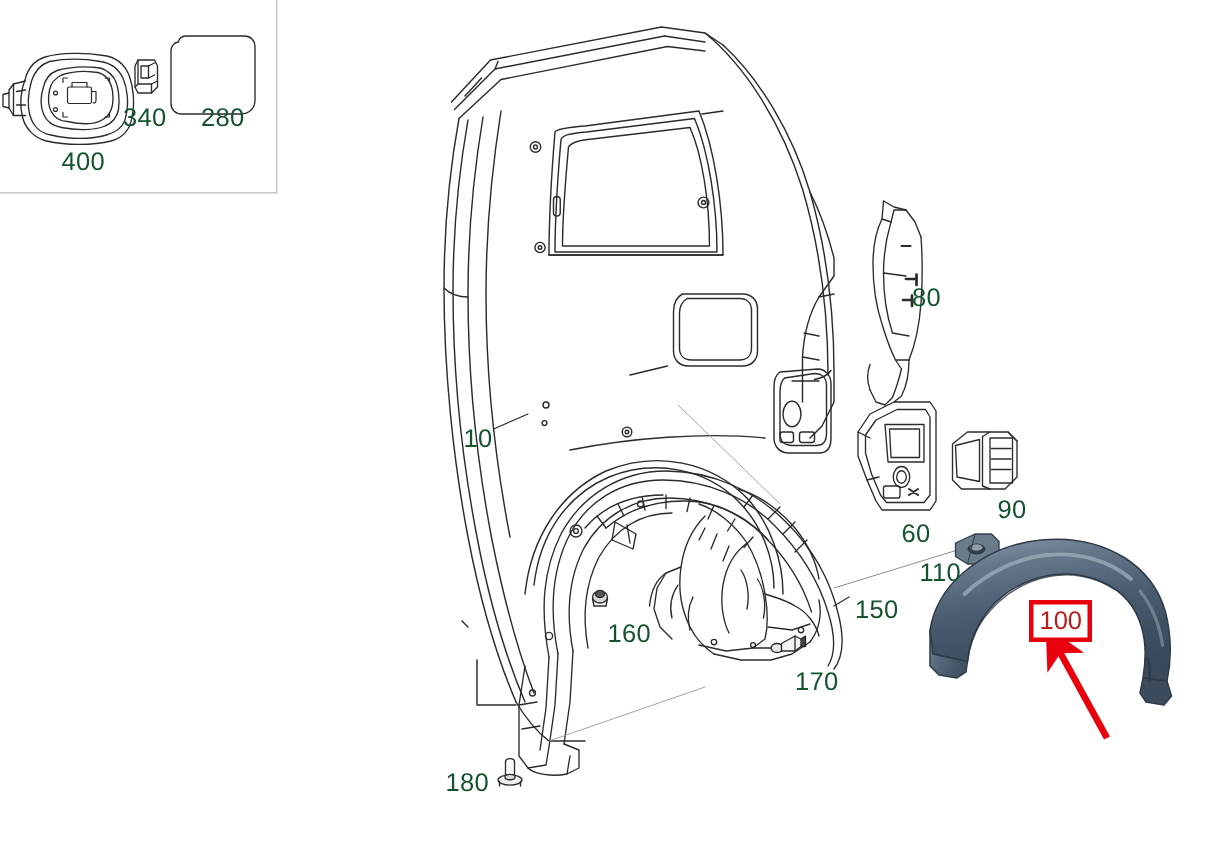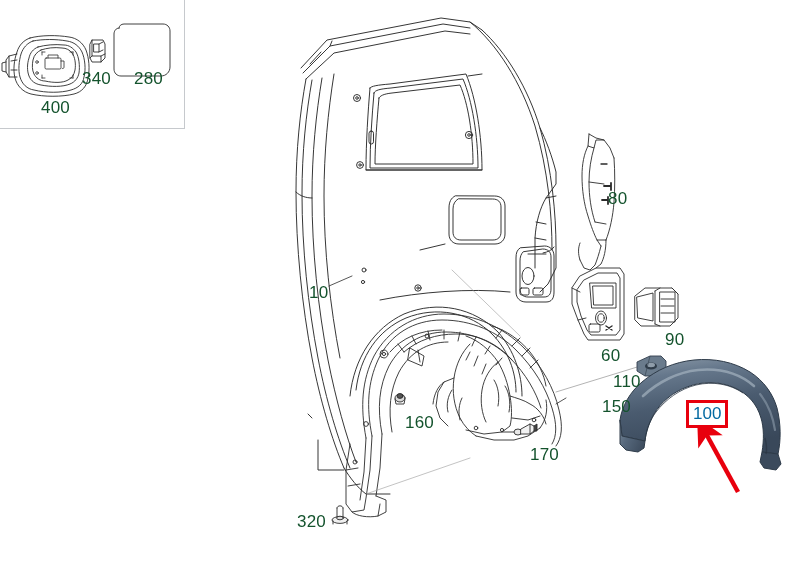--- a/index.html
+++ b/index.html
@@ -31,21 +31,21 @@
     font-size: 17px;
     color: #14532d;
     white-space: nowrap;
     line-height: 1;
     letter-spacing: 0.2px;
   }
   .callout-highlight {
     position: absolute;
     font-family: "Liberation Sans", sans-serif;
     font-size: 17px;
-    color: #0369a1;
+    color: #b91c1c;
     white-space: nowrap;
     line-height: 1;
     border: 3px solid #e8000d;
     background: #ffffff;
     padding: 2px 4px 3px 4px;
     box-sizing: border-box;
   }
   #inset-box {
     position: absolute;
     left: 0;
@@ -398,18 +398,18 @@
   <div class="callout" style="left:134px; top:70px;">280</div>
 
   <div class="callout" style="left:309px; top:284px;text-align:right;">10</div>
   <div class="callout" style="left:608px; top:190px;">80</div>
   <div class="callout" style="left:601px; top:347px;">60</div>
   <div class="callout" style="left:665px; top:331px;">90</div>
   <div class="callout" style="left:613px; top:373px;">110</div>
 
   <div class="callout-highlight" style="left:686px; top:400px;">100</div>
 
-  <div class="callout" style="left:570px; top:398px;margin-left:32px;">150</div>
+  <div class="callout" style="left:570px; top:398px;">150</div>
   <div class="callout" style="left:405px; top:414px;">160</div>
   <div class="callout" style="left:530px; top:446px;">170</div>
-  <div class="callout" style="left:297px; top:513px;">320</div>
+  <div class="callout" style="left:297px; top:513px;">180</div>
 
 </div>
 
 </body></html>

